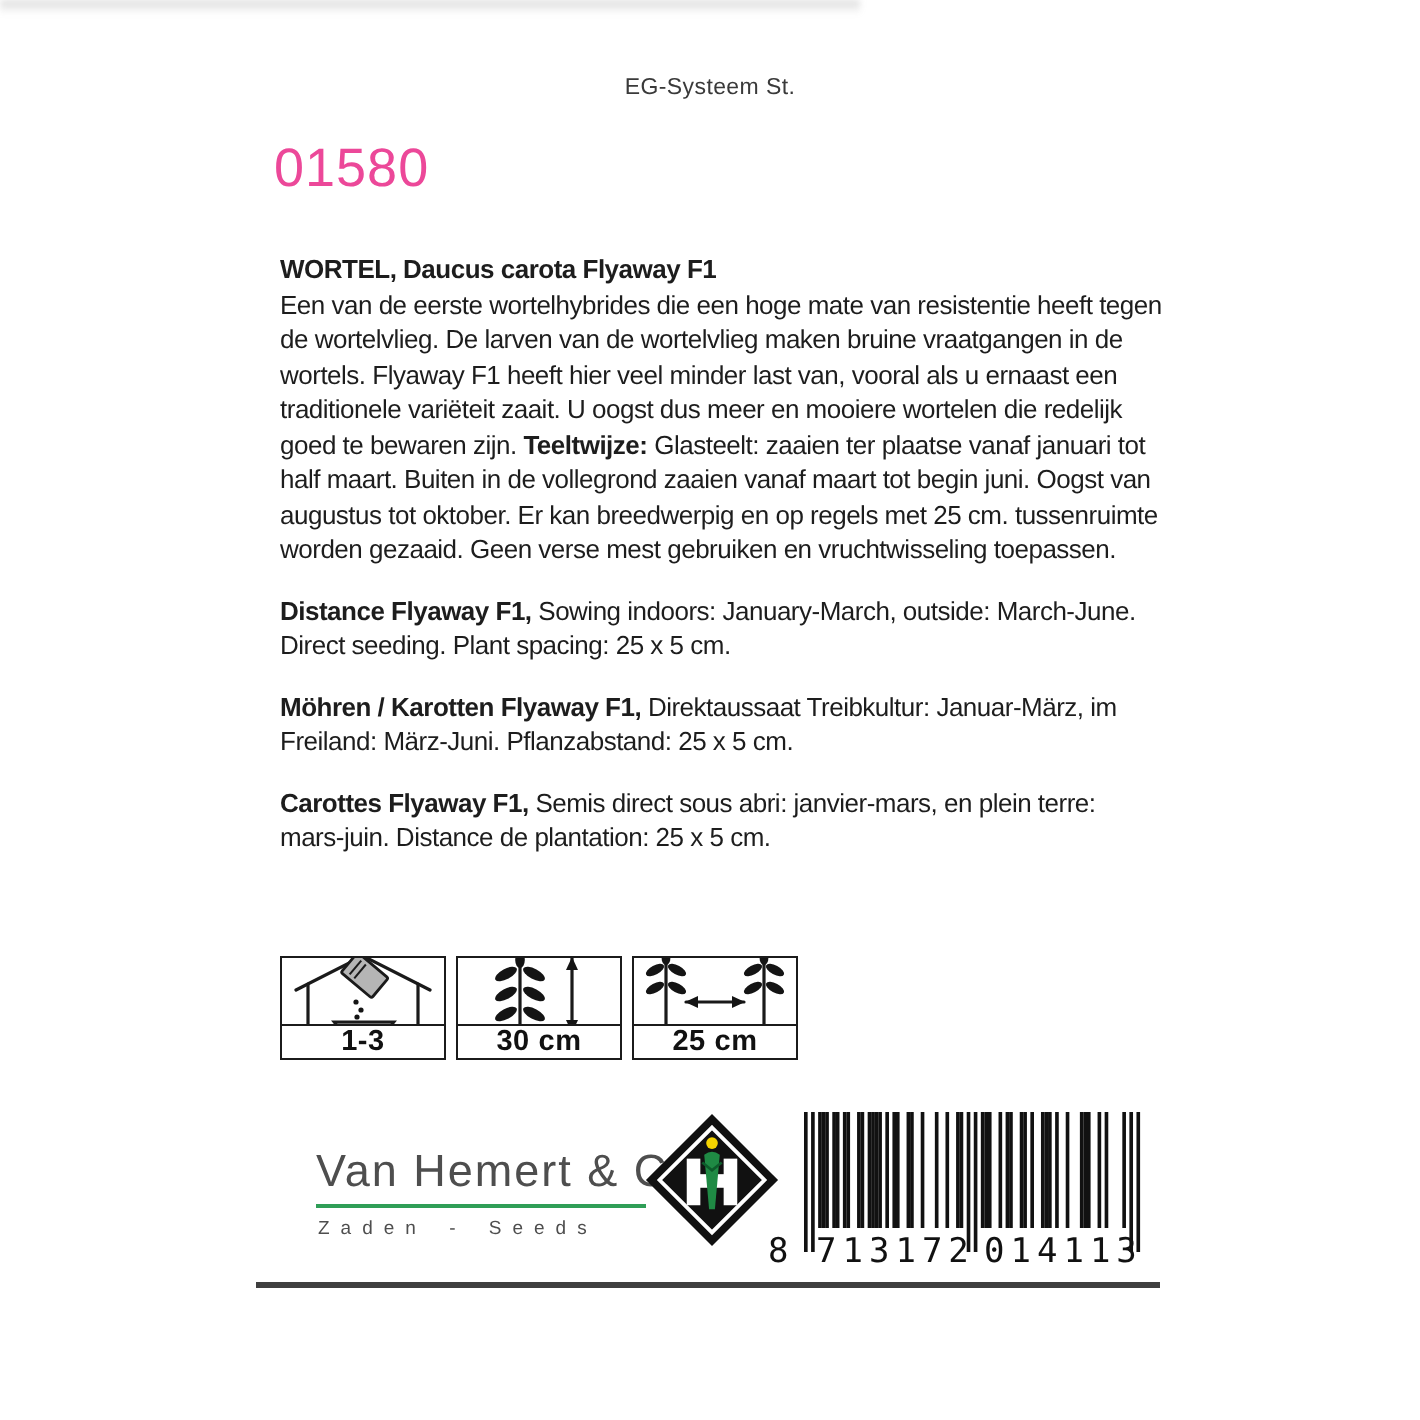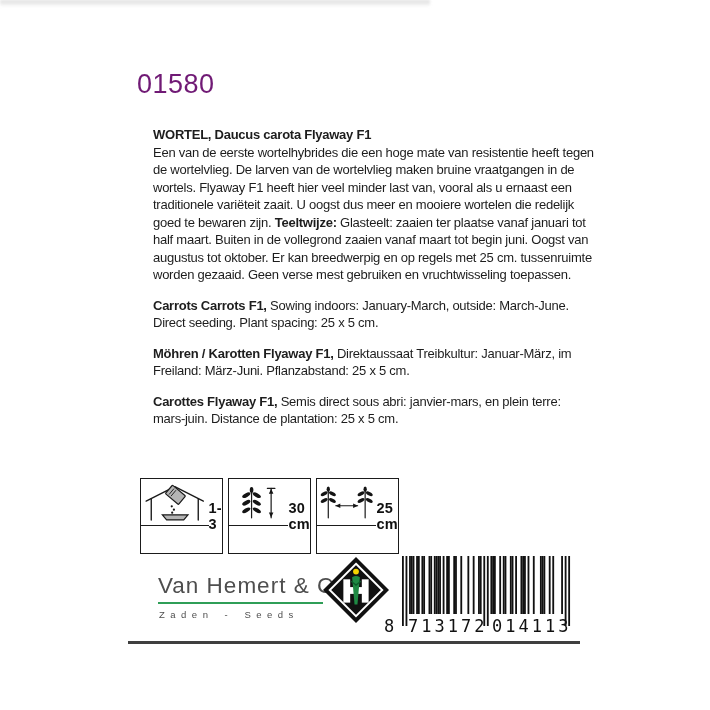--- a/index.html
+++ b/index.html
@@ -6,29 +6,29 @@
   #canvas{
     position:relative;width:710px;height:710px;background:#ffffff;overflow:hidden;
     font-family:"Liberation Sans",sans-serif;color:#1c1c1c;
   }
   .top-shade{position:absolute;left:0;top:7;width:430px;height:7px;
     background:linear-gradient(to bottom,rgba(120,120,120,.28),rgba(120,120,120,0));
     filter:blur(1.5px);}
   .reg-text{position:absolute;left:0;top:38px;width:710px;text-align:center;
     font-size:11.5px;color:#3a3a3a;letter-spacing:.2px;}
   .article-number{position:absolute;left:137px;top:69px;font-size:27px;
-    color:#701a75;letter-spacing:.5px;}
-  .copy-block{position:absolute;left:153px;top:126px;width:441px;
+    color:#ec4899;letter-spacing:.5px;}
+  .copy-block{position:absolute;left:140px;top:126px;width:441px;
     font-size:13px;line-height:17.5px;letter-spacing:-.25px;color:#1d1d1d;}
   .copy-block .title{font-weight:bold;margin:0;}
   .copy-block p{margin:0 0 13px 0;}
   .copy-block p b, .copy-block p .seg-b{font-weight:bold;}
   .pictos{position:absolute;left:140px;top:478px;display:flex;gap:5px;}
-  .picto{width:83px;height:76px;border:1.6px solid #1b1b1b;background:#fff;
-    box-sizing:border-box;display:flex;flex-direction:row;}
+  .picto{width:83px;height:52px;border:1.6px solid #1b1b1b;background:#fff;
+    box-sizing:border-box;display:flex;flex-direction:column;}
   .picto-art{height:47px;border-bottom:1.6px solid #1b1b1b;box-sizing:border-box;
     display:flex;align-items:center;justify-content:center;overflow:hidden;}
   .picto-art svg{display:block;}
   .picto-label{flex:1;display:flex;align-items:center;justify-content:center;
     font-weight:bold;font-size:14.5px;letter-spacing:.3px;color:#111;}
   .brand-name{position:absolute;left:158px;top:573px;width:170px;
     font-size:22.5px;color:#4e4e4e;letter-spacing:1px;white-space:nowrap;}
   .brand-rule{position:absolute;left:158px;top:602px;width:165px;height:2px;}
   .brand-tagline{position:absolute;left:159px;top:609px;width:170px;
     font-size:9.5px;letter-spacing:5.5px;word-spacing:3px;color:#4e4e4e;white-space:nowrap;}
@@ -46,27 +46,28 @@
   .ic-fill{fill:#b5b5b5;stroke:#1a1a1a;stroke-width:1.4;}
   .ic-dark{fill:#141414;stroke:none;}
 </style>
 </head>
 <body>
 
 <div id="canvas">
 
   <div class="top-shade"></div>
 
+  <div class="reg-text">EG-Systeem St.</div>
 
   <div class="article-number">01580</div>
 
   <div class="copy-block">
     <div class="title">WORTEL, Daucus carota Flyaway F1</div>
     <p><span>Een van de eerste wortelhybrides die een hoge mate van resistentie heeft tegen de wortelvlieg. De larven van de wortelvlieg maken bruine vraatgangen in de wortels. Flyaway F1 heeft hier veel minder last van, vooral als u ernaast een traditionele variëteit zaait. U oogst dus meer en mooiere wortelen die redelijk goed te bewaren zijn. </span><span class="seg-b">Teeltwijze:</span><span> Glasteelt: zaaien ter plaatse vanaf januari tot half maart. Buiten in de vollegrond zaaien vanaf maart tot begin juni. Oogst van augustus tot oktober. Er kan breedwerpig en op regels met 25 cm. tussenruimte worden gezaaid. Geen verse mest gebruiken en vruchtwisseling toepassen.</span></p>
-    <p><span class="seg-b">Carrots Carrots F1,</span><span> Sowing indoors: January-March, outside: March-June. Direct seeding. Plant spacing: 25 x 5 cm.</span></p>
+    <p><span class="seg-b">Distance Flyaway F1,</span><span> Sowing indoors: January-March, outside: March-June. Direct seeding. Plant spacing: 25 x 5 cm.</span></p>
     <p><span class="seg-b">Möhren / Karotten Flyaway F1,</span><span> Direktaussaat Treibkultur: Januar-März, im Freiland: März-Juni. Pflanzabstand: 25 x 5 cm.</span></p>
     <p><span class="seg-b">Carottes Flyaway F1,</span><span> Semis direct sous abri: janvier-mars, en plein terre: mars-juin. Distance de plantation: 25 x 5 cm.</span></p>
   </div>
 
   <div class="pictos">
 
     <div class="picto">
       <div class="picto-art">
         <svg width="79" height="44" viewBox="0 0 79 44">
           <path class="ic" d="M6 21 L39.5 4 L73 21"></path>

